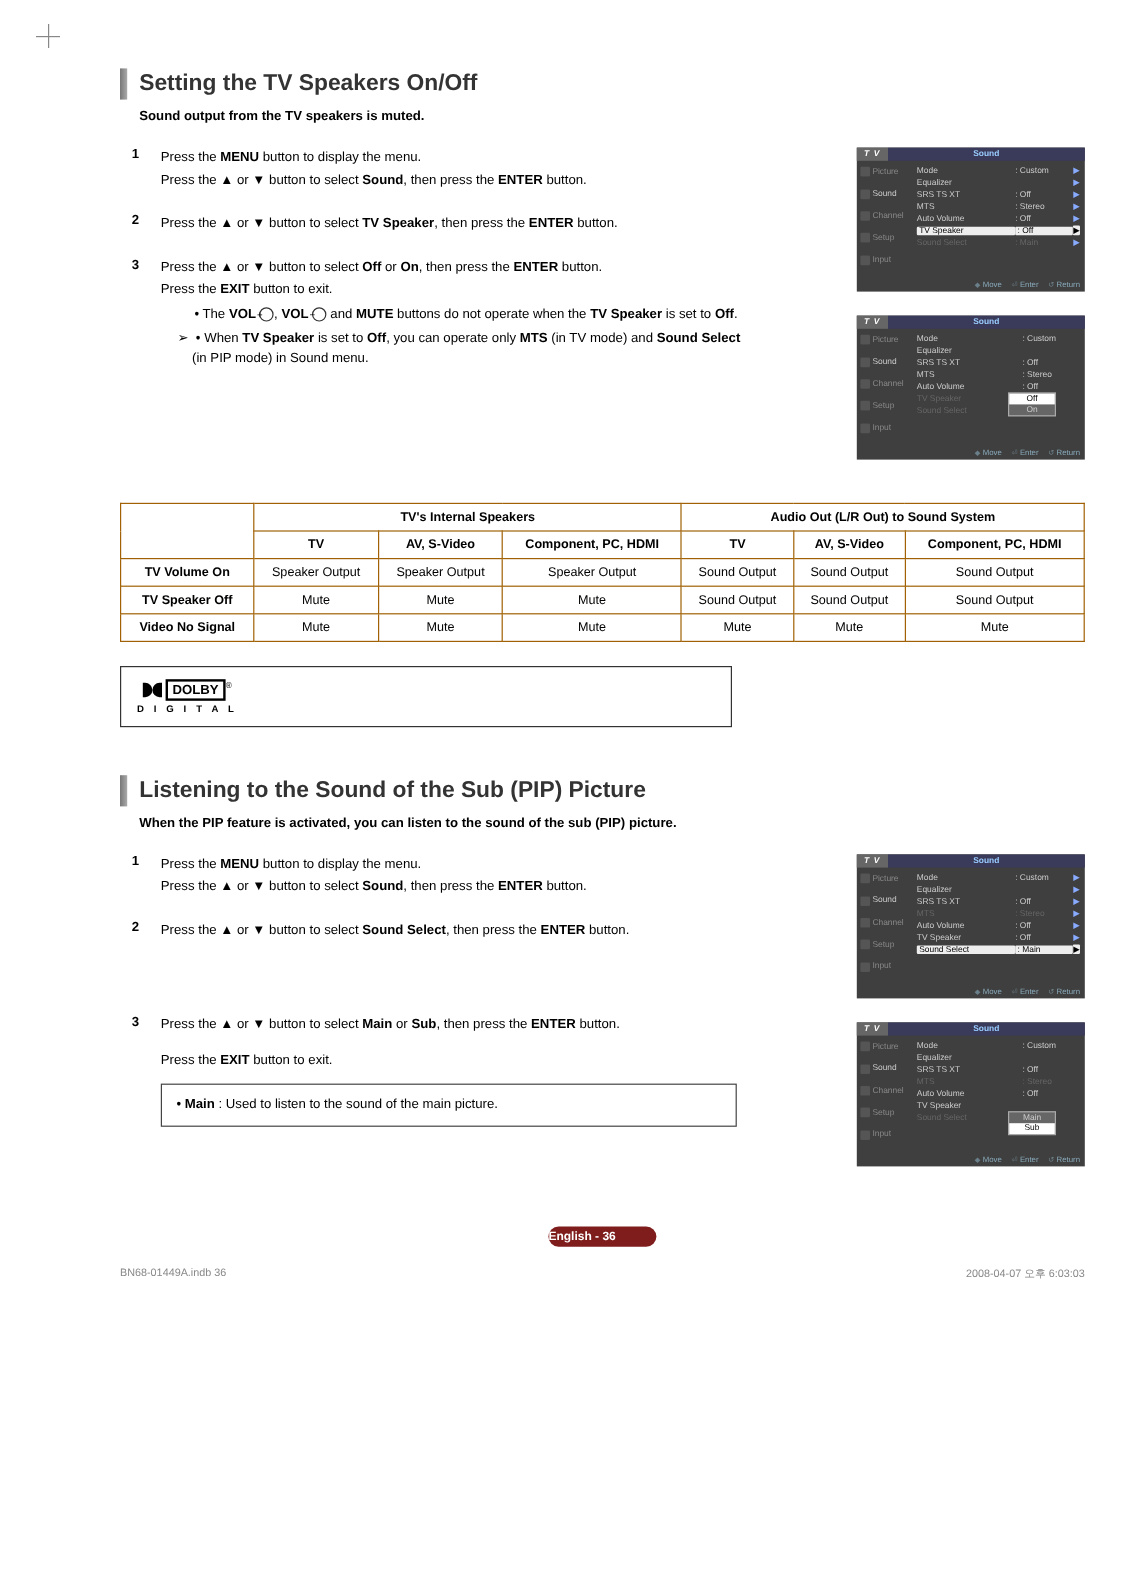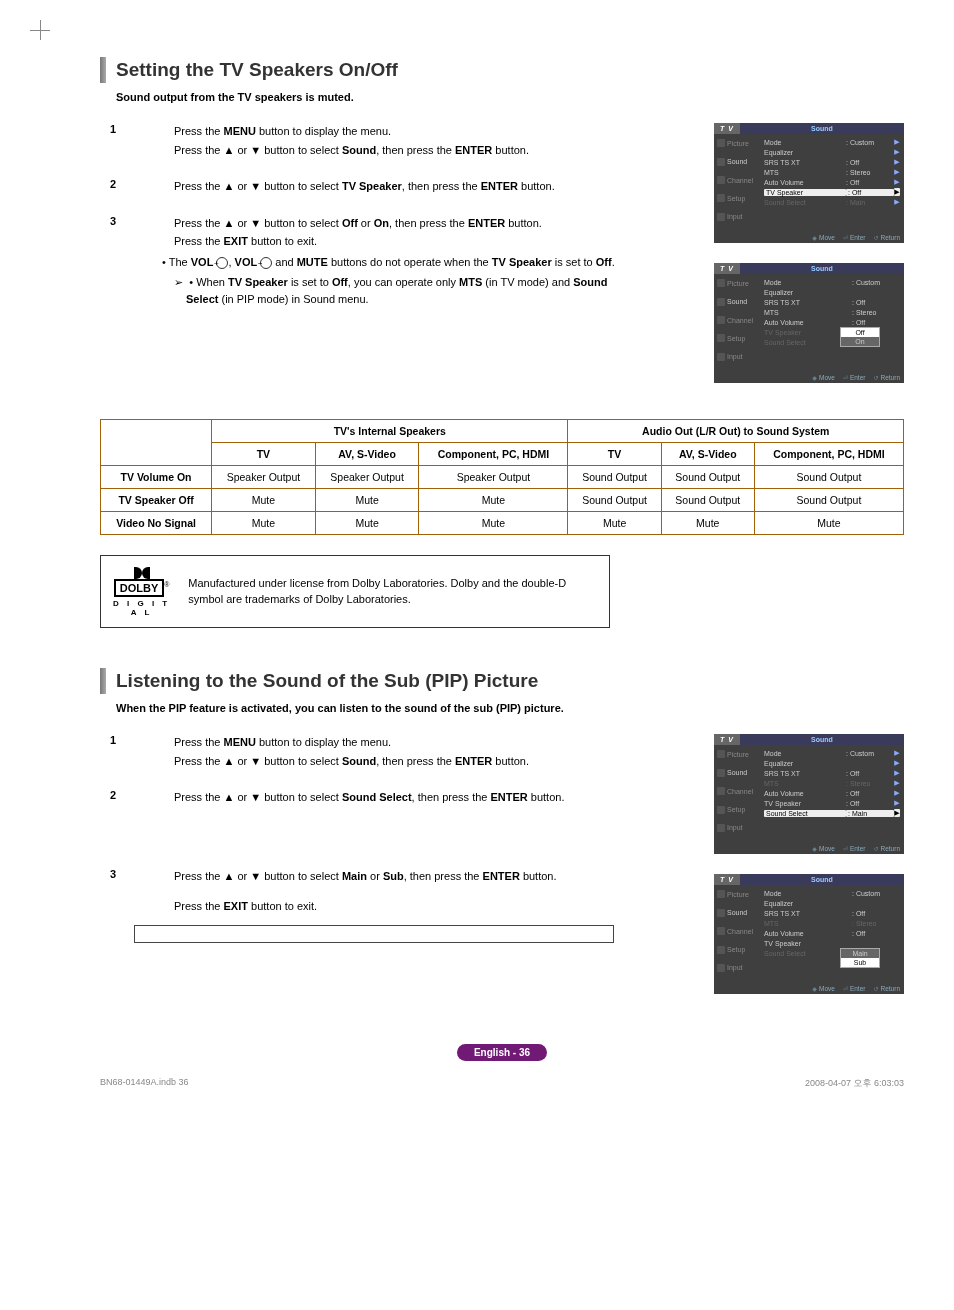--- a/index.html
+++ b/index.html
@@ -16,21 +16,21 @@
   .cut-line { position: absolute; left: 30px; top: 20px; width: 20px; height: 20px; }
   .cut-line::before { content:""; position:absolute; left:0; top:10px; width:20px; height:1px; background:#888; }
   .cut-line::after { content:""; position:absolute; left:10px; top:0; width:1px; height:20px; background:#888; }
   .section-title-wrap { display:flex; align-items:center; margin-bottom: 8px; margin-top: 17px; }
   .title-bar { width: 6px; height: 26px; background: linear-gradient(to right, #777 0%, #aaa 100%); margin-right: 10px; }
   .section-title { font-size: 19px; font-weight: bold; color: #333; }
   .section-sub { font-size: 11px; font-weight: bold; margin-left: 16px; margin-bottom: 20px; }
   .step-row { display:flex; margin-bottom: 18px; gap: 18px;}
   .step-num { width: 16px; font-weight: bold; text-align:right; }
   .step-text { flex: 1; line-height: 1.5; max-width: 490px; }
-  .step-text p { margin-bottom: 2px; margin-left: 40px; }
+  .step-text p { margin-bottom: 2px; }
   .bold { font-weight: bold; }
   .indent-note { margin-left: 14px; margin-top: 4px; text-indent:-12px; padding-left:12px; }
   .osd-col { width: 190px; }
   .osd {
     width: 190px; height: 120px; background: #3f3f3f; color: #ccc; font-size: 7px;
     margin-bottom: 20px; position: relative;
   }
   .osd-header { display:flex; }
   .osd-tv { background:#666; color:#fff; padding:2px 6px; font-style:italic; font-weight:bold; letter-spacing:1px; }
   .osd-sound-h { flex:1; text-align:center; background:#3a3a5a; color:#9cf; padding:2px 0; font-weight:bold; }
@@ -63,21 +63,21 @@
   table.spk th { font-weight:bold; }
   table.spk .rowh { font-weight:bold; }
   .dolby-wrap { display:flex; border:1px solid #333; width: 510px; padding:10px; gap:16px; align-items:center; margin-bottom:40px;}
   .dolby-logo { width:90px; text-align:center;}
   .dolby-box { border:2px solid #000; display:inline-block; padding:1px 4px; font-weight:bold; letter-spacing:0px; position:relative;}
   .dolby-d { display:inline-block; }
   .dolby-d span { display:inline-block; width:8px; height:12px; background:#000; border-radius:0 6px 6px 0; vertical-align:middle;}
   .dolby-d span:nth-child(2){ transform:scaleX(-1);}
   .dolby-sub { font-size:8px; letter-spacing:3px; font-weight:bold; margin-top:2px;}
   .note-box { border:1px solid #444; padding:8px 12px; margin: 10px 0; width: 480px;}
-  .page-badge { width: 90px; margin: 30px auto 10px; background:#701a75; color:#fff; font-size:10px; font-weight:bold; text-align:center; padding:3px 0; border-radius:12px;}
+  .page-badge { width: 90px; margin: 30px auto 10px; background:#7f1d1d; color:#fff; font-size:10px; font-weight:bold; text-align:left; padding:3px 0; border-radius:12px;}
   .foot { display:flex; justify-content:space-between; font-size:9px; color:#888; margin-top:16px;}
   .arrow-bullet::before { content: "➢"; margin-right: 6px;}
   .circ { display:inline-block; width:12px; height:12px; border:1px solid #333; border-radius:50%; font-size:8px; line-height:11px; text-align:center; vertical-align:middle;}
 </style>
 </head>
 <body>
 
 <div class="cut-line"></div>
 
 <div class="section-title-wrap">
@@ -304,21 +304,20 @@
   </tr>
 </tbody>
   </table>
 
 <div class="dolby-wrap">
   <div class="dolby-logo">
     <span class="dolby-d"><span></span><span></span></span>
     <span class="dolby-box">DOLBY</span><sup style="font-size:7px;">®</sup>
     <div class="dolby-sub">D I G I T A L</div>
   </div>
-  <div style="font-size:11px;line-height:1.4;">Manufactured under license from Dolby Laboratories. Dolby and the double-D symbol are trademarks of Dolby Laboratories.</div>
 </div>
 
 <div class="section-title-wrap">
   <div class="title-bar"></div>
   <h1 class="section-title">Listening to the Sound of the Sub (PIP) Picture</h1>
 </div>
 <p class="section-sub">When the PIP feature is activated, you can listen to the sound of the sub (PIP) picture.</p>
 
 <div class="content-with-osd">
 <div class="left-col">
@@ -337,20 +336,21 @@
     <p><span>Press the ▲ or ▼ button to select </span><span class="bold">Sound Select</span><span>, then press the </span><span class="bold">ENTER</span><span> button.</span></p>
   </div>
 </div>
 
 <div class="step-row" style="margin-top:60px;">
   <div class="step-num">3</div>
   <div class="step-text">
     <p><span>Press the ▲ or ▼ button to select </span><span class="bold">Main</span><span> or </span><span class="bold">Sub</span><span>, then press the </span><span class="bold">ENTER</span><span> button.</span></p>
     <p style="margin-top:14px;"><span>Press the </span><span class="bold">EXIT</span><span> button to exit.</span></p>
     <div class="note-box">
+      <p>• <span class="bold">Main</span><span> : Used to listen to the sound of the main picture.</span></p>
     </div>
   </div>
 </div>
 
 </div>
 <div class="osd-col">
 
   <div class="osd">
     <div class="osd-header">
           <div class="osd-tv">T V</div>

